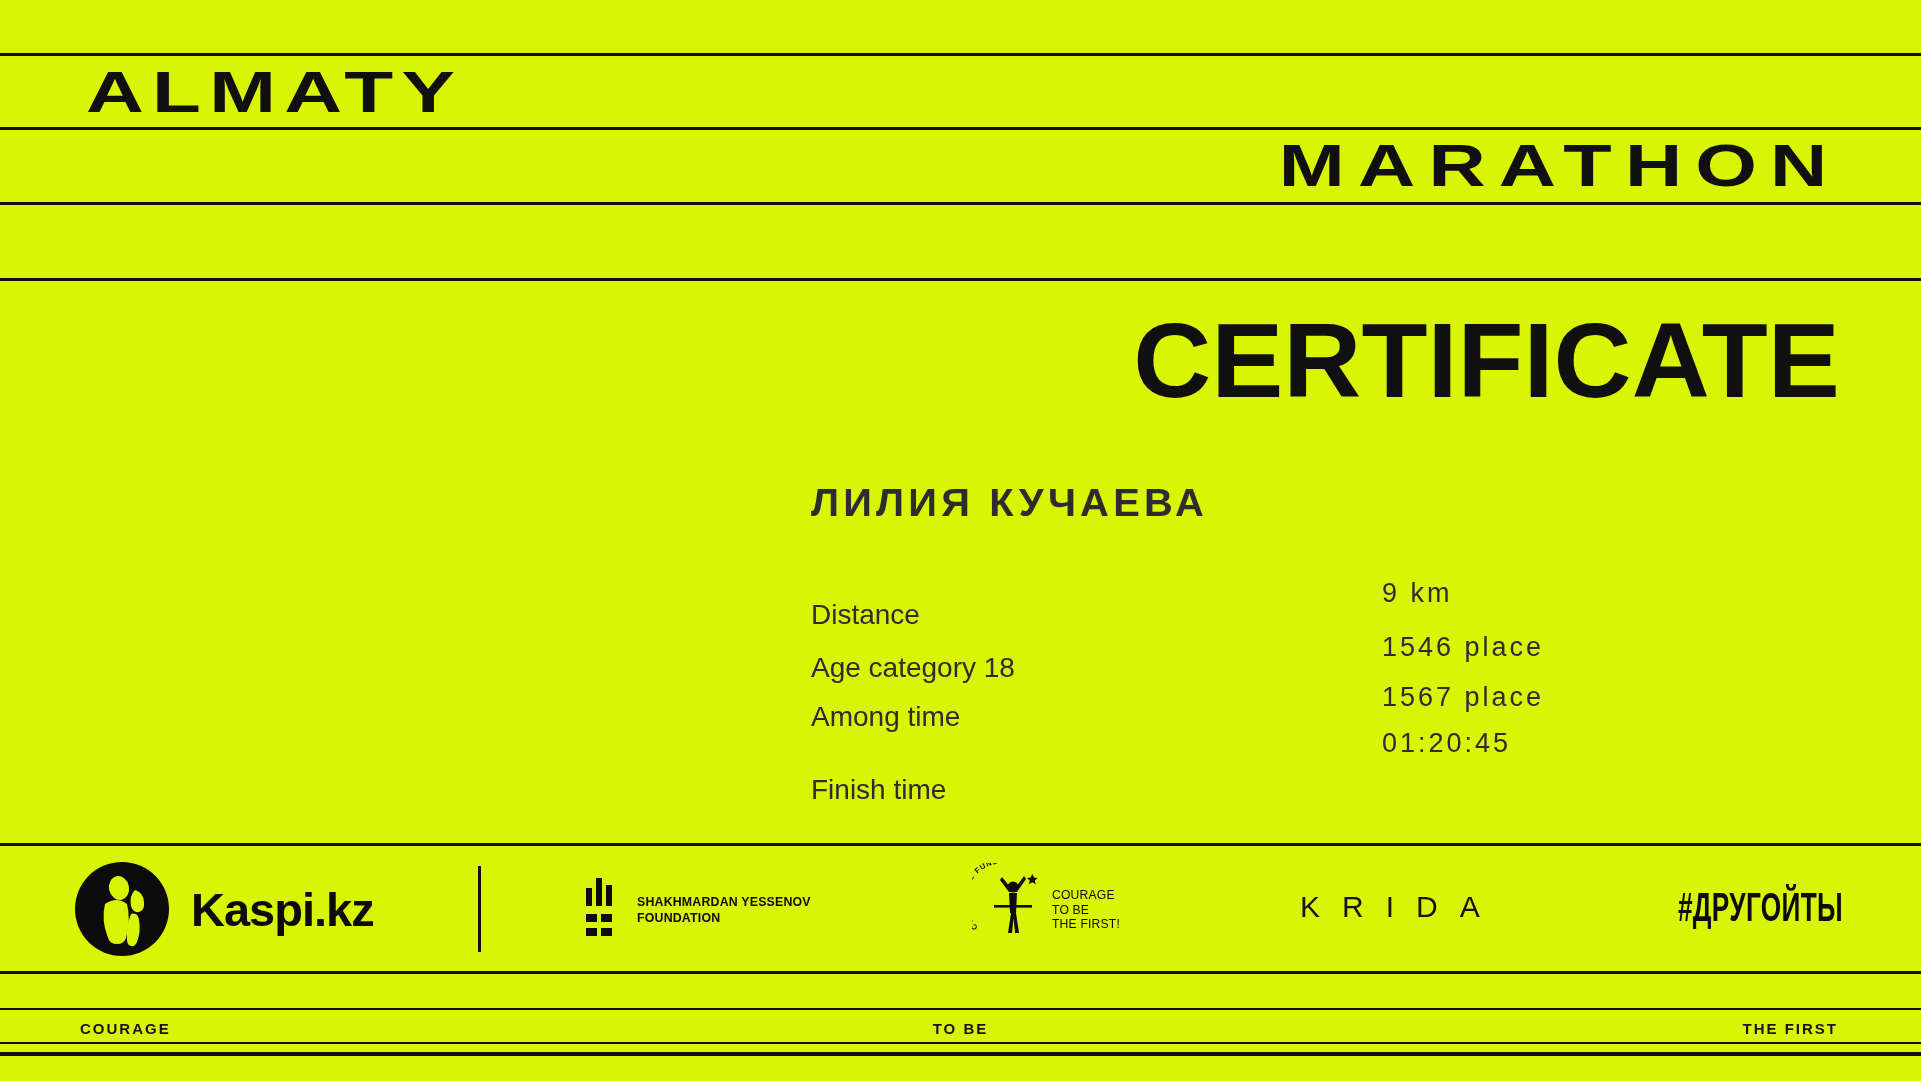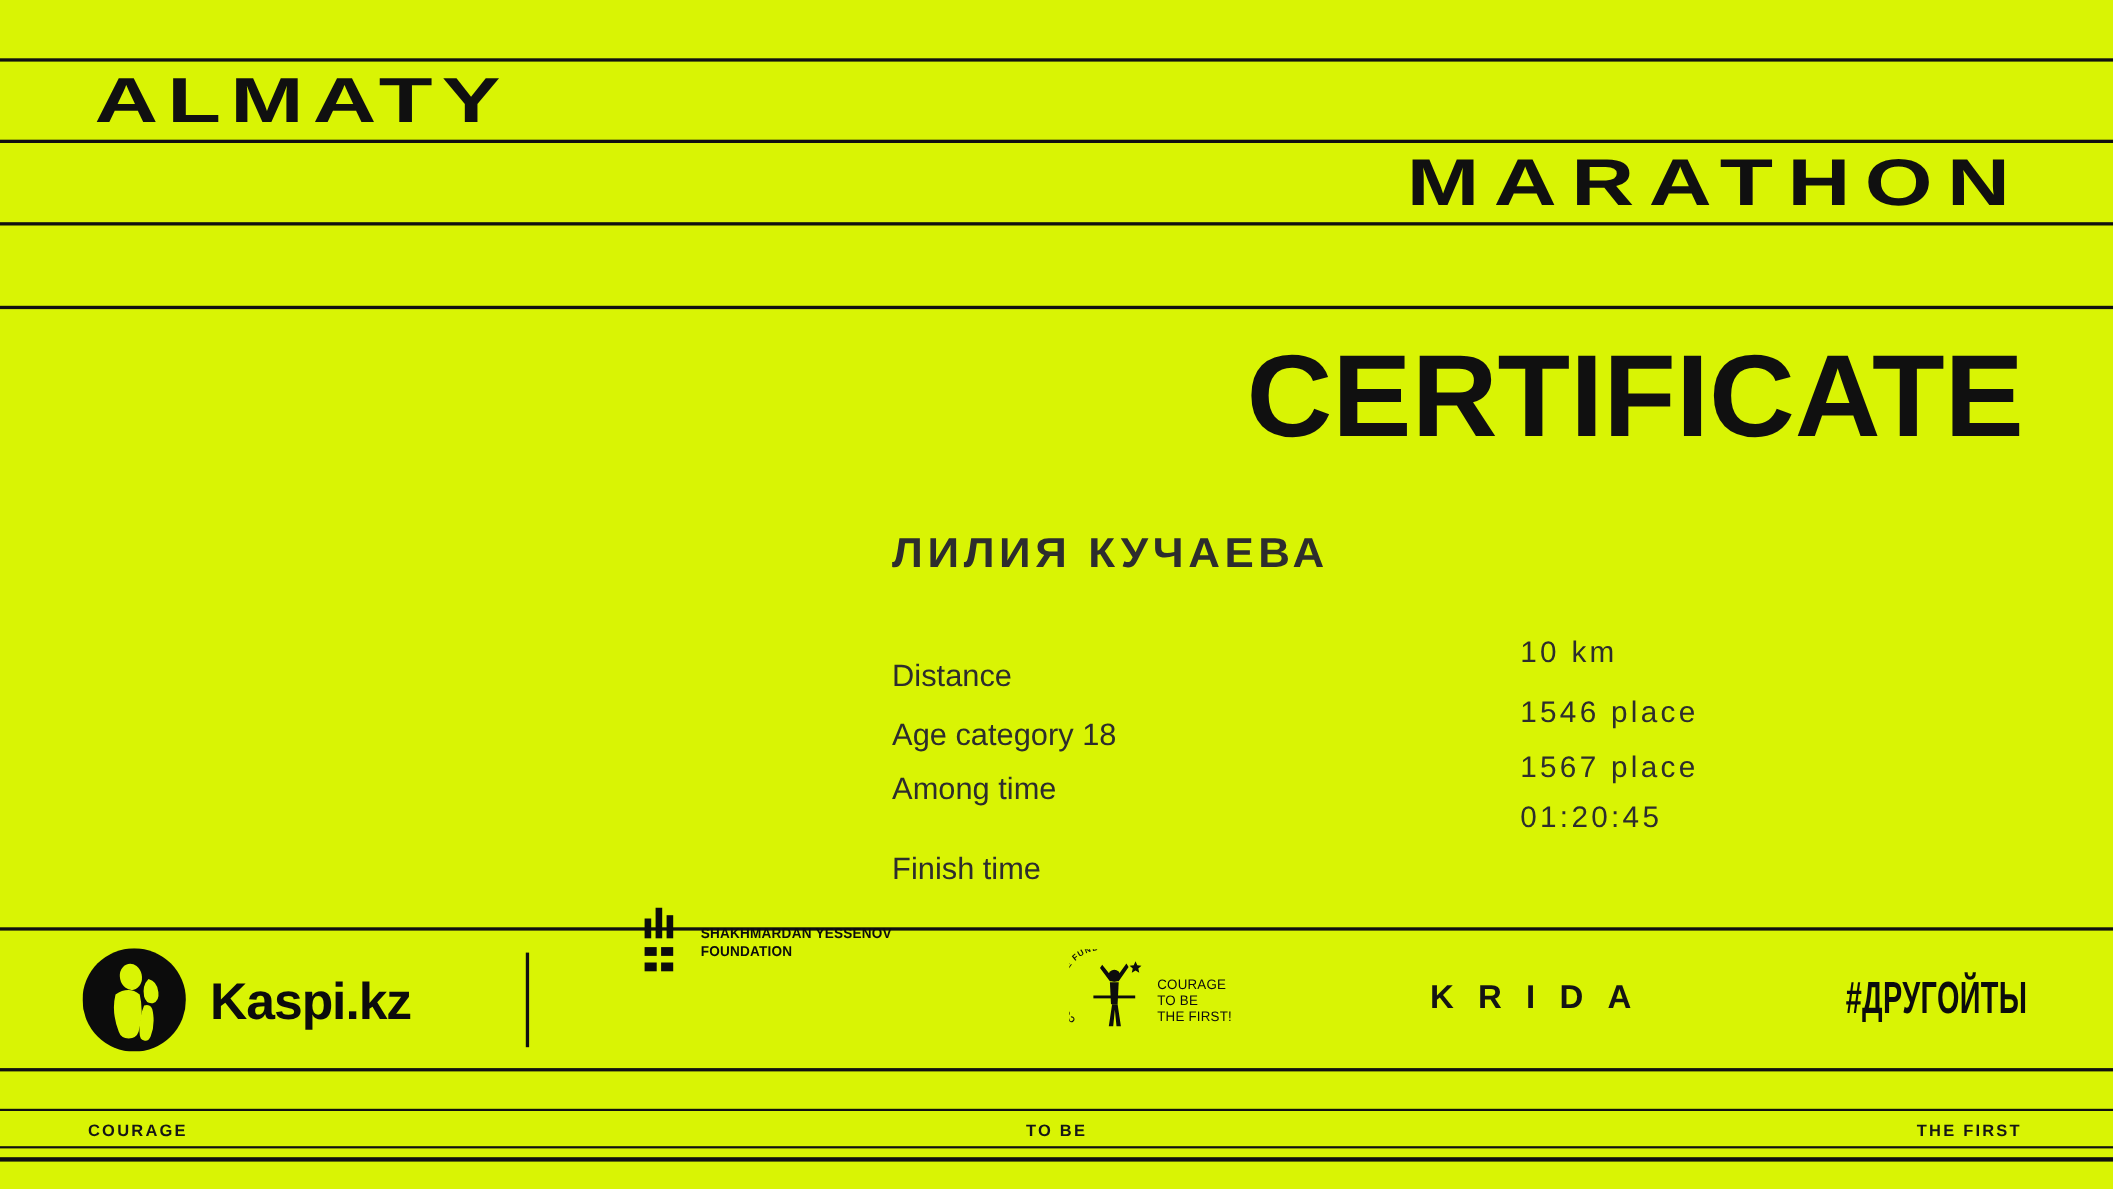--- a/index.html
+++ b/index.html
@@ -58,37 +58,37 @@
 
   
   .kaspi{position:absolute;left:75px;top:862px;height:94px;display:flex;align-items:center;}
   .kaspi-badge{width:94px;height:94px;flex:0 0 auto;}
   .kaspi-word{
     margin-left:22px;font-size:47px;font-weight:700;letter-spacing:-1px;color:#0c0c0c;
     white-space:nowrap;
   }
   .divider{position:absolute;left:478px;top:866px;width:3px;height:86px;background:#101010;}
 
-  .yessenov{position:absolute;left:585px;top:825px;display:flex;}
+  .yessenov{position:absolute;left:585px;top:878px;display:flex;}
   .yessenov-text{
     margin-left:22px;margin-top:16px;
     font-size:13px;font-weight:700;line-height:16px;letter-spacing:0.2px;color:#0c0c0c;
     transform:scaleX(0.95);transform-origin:left center;white-space:nowrap;
   }
 
   .cfund{position:absolute;left:972px;top:863px;display:flex;}
   .cfund-text{
     margin-left:8px;margin-top:25px;
     font-size:12.5px;font-weight:400;line-height:14.5px;letter-spacing:0.2px;color:#0c0c0c;
     transform:scaleX(0.97);transform-origin:left center;white-space:nowrap;
   }
 
   .krida{
     position:absolute;left:1300px;top:890px;width:200px;
-    font-size:30px;font-weight:700;letter-spacing:22px;color:#141414;white-space:nowrap;
+    font-size:30px;font-weight:400;letter-spacing:22px;color:#141414;white-space:nowrap;
   }
   .hashtag{
     position:absolute;right:78px;top:884px;
     font-size:41px;font-weight:700;color:#0c0c0c;white-space:nowrap;
   }
   .hashtag .stretch{display:inline-block;transform:scaleX(0.64);transform-origin:right center;letter-spacing:0.5px;}
 
   .slogan{
     position:absolute;top:1015px;left:0;width:1921px;height:26px;
     font-size:15px;font-weight:700;letter-spacing:2px;color:#161616;
@@ -119,21 +119,21 @@
 
   <div class="certificate">
     <span class="stretch">CERTIFICATE</span>
   </div>
 
   <div class="recipient">
     <span class="stretch">ЛИЛИЯ КУЧАЕВА</span>
   </div>
 
   <div class="row-label" style="top:573px;">Distance</div>
-  <div class="row-value" style="top:578px;">10 km</div>
+  <div class="row-value" style="top:578px;">9 km</div>
 
   <div class="row-label" style="top:626px;">Age category 18</div>
   <div class="row-value" style="top:632px;">1546 place</div>
 
   <div class="row-label" style="top:675px;">Among time</div>
   <div class="row-value" style="top:682px;">1567 place</div>
 
   <div class="row-label" style="top:748px;">Finish time</div>
   <div class="row-value" style="top:728px;">01:20:45</div>
 

